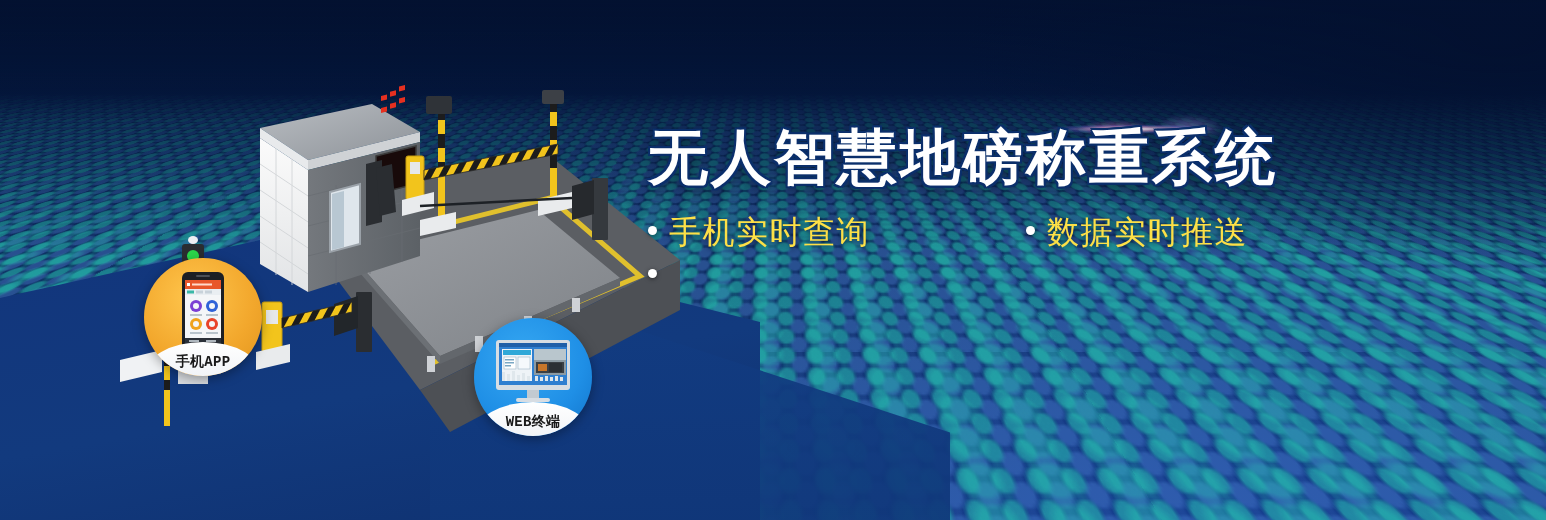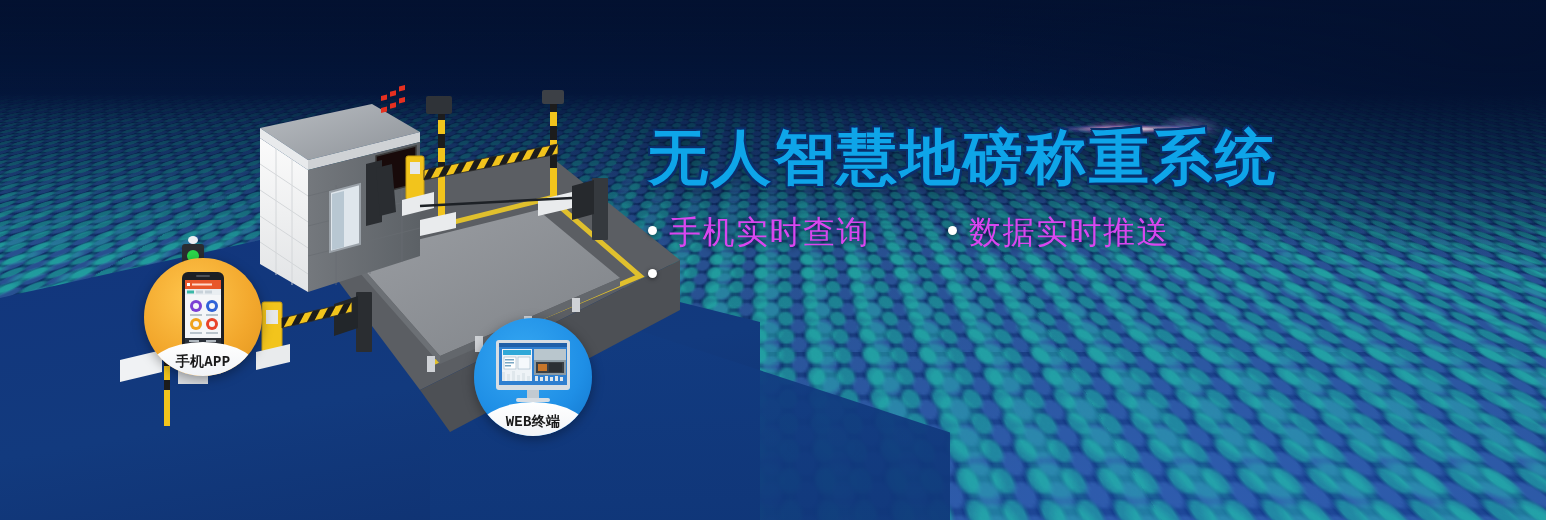--- a/index.html
+++ b/index.html
@@ -133,53 +133,53 @@
     font-size: 14px;
     letter-spacing: 0.3px;
   }
   .badge-art { position: absolute; left: 0; top: 0; width: 100%; height: 100%; }
 
   
   .copy { position: absolute; left: 648px; top: 126px; width: 880px; }
   .headline {
     font-size: 60px;
     font-weight: bold;
-    color: #0ea5e9;
+    color: #ffffff;
     letter-spacing: 3px;
     line-height: 1.05;
     margin: 0;
     white-space: nowrap;
     text-shadow:
       -2px 0 #0b2f6b, 2px 0 #0b2f6b, 0 -2px #0b2f6b, 0 2px #0b2f6b,
       -2px -2px #0b2f6b, 2px -2px #0b2f6b, -2px 2px #0b2f6b, 2px 2px #0b2f6b,
       0 6px 14px rgba(0,0,0,0.45);
   }
   .bullets { margin-top: 22px; }
   .bullet-row { display: flex; align-items: baseline; margin-bottom: 22px; }
   .bullet {
     display: flex;
     align-items: baseline;
-    color: #d946ef;
+    color: #fde047;
     font-size: 32px;
     letter-spacing: 1.5px;
     text-shadow: 0 2px 7px rgba(2,14,40,0.75);
     white-space: nowrap;
   }
   .bullet .dot {
     width: 9px; height: 9px;
     border-radius: 50%;
     background: #ffffff;
     margin-right: 12px;
     position: relative;
     top: -8px;
     flex: 0 0 auto;
     box-shadow: 0 1px 4px rgba(0,0,0,0.5);
   }
   .col-a { width: 300px; }
-  .col-b { width: 300px; }
+  .col-b { width: 300px; justify-content: flex-end; }
 </style>
 </head>
 <body>
 
 <div id="banner">
 
   <div class="bg-base"></div>
   <div class="bg-dots"></div>
   <div class="bg-dots2"></div>
   <div class="bg-vignette"></div>

